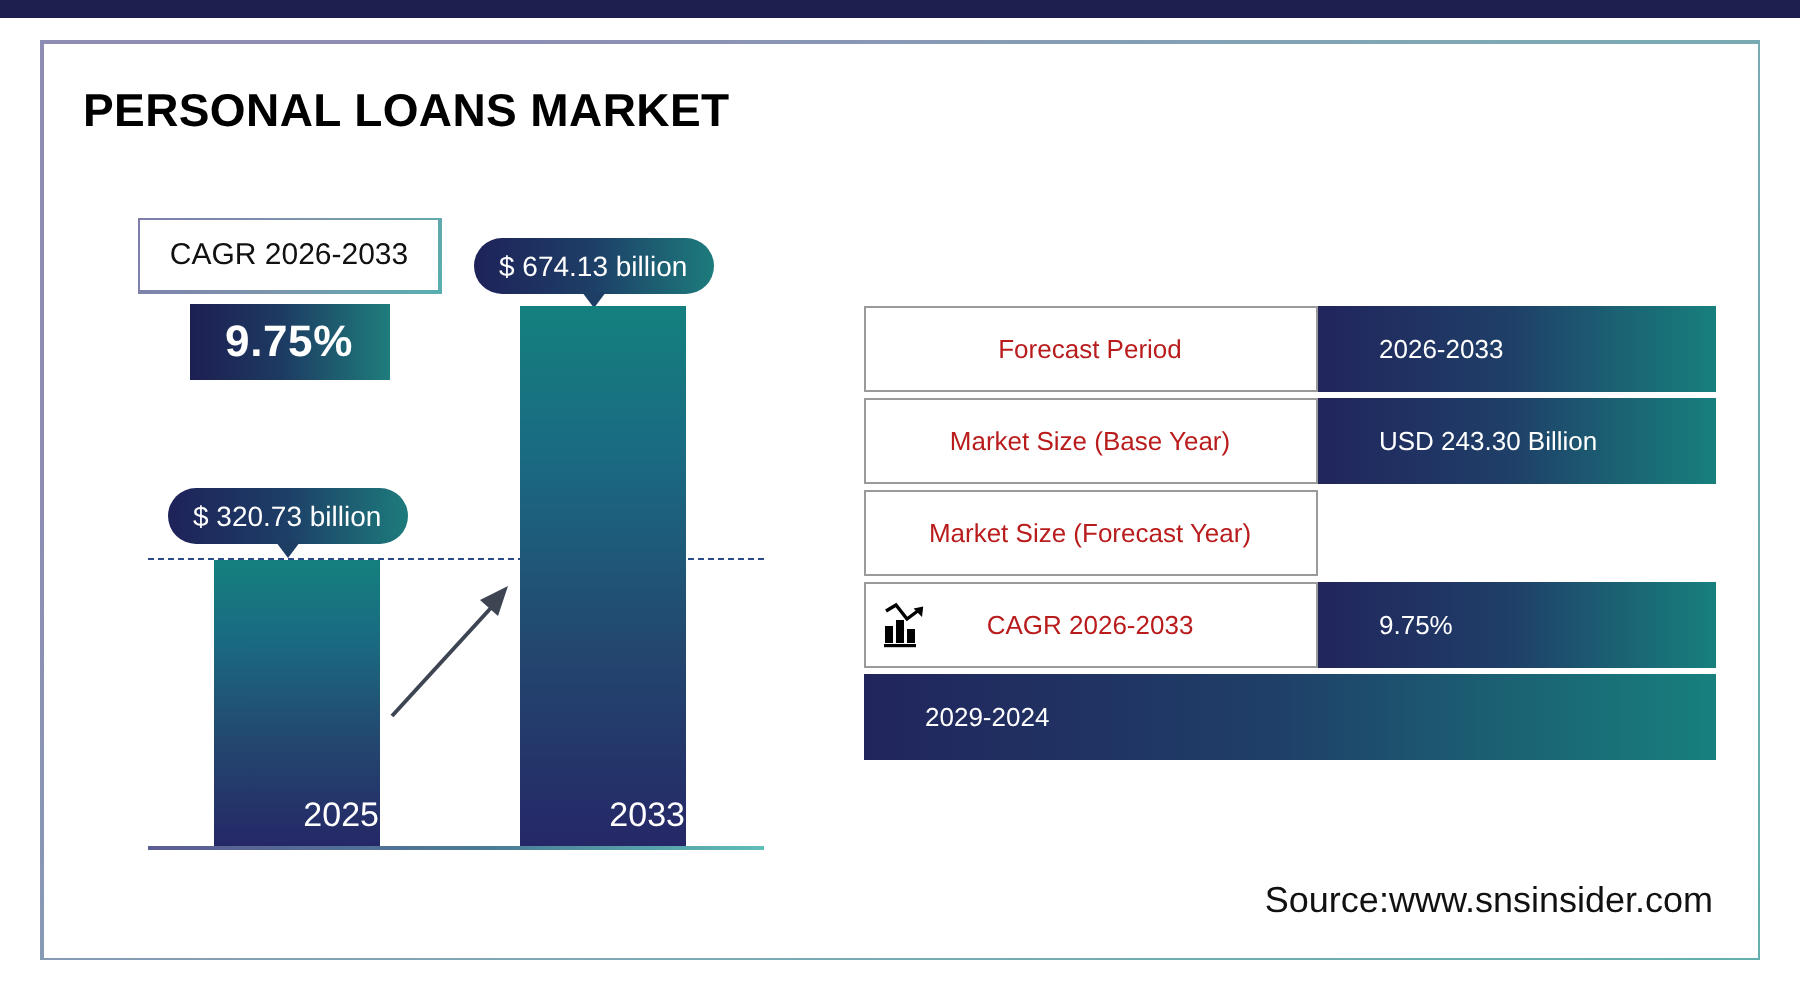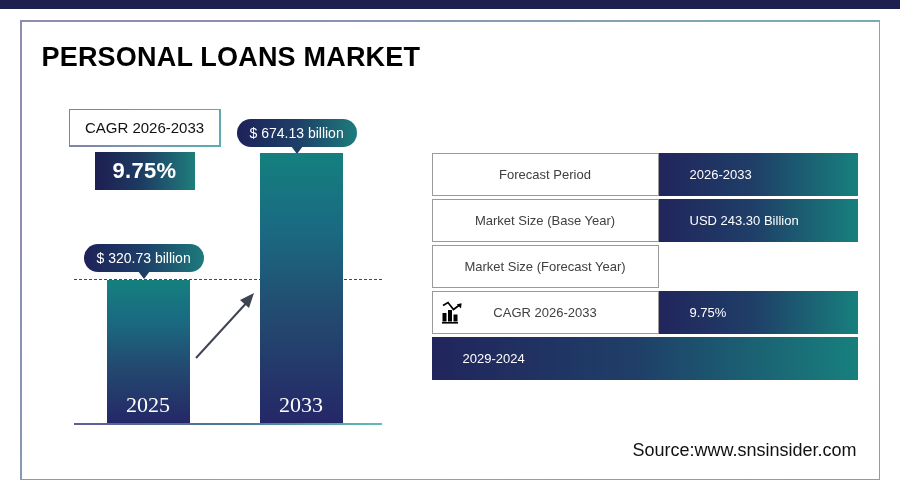--- a/index.html
+++ b/index.html
@@ -36,21 +36,21 @@
   .frame-inner {
     width: 100%; height: 100%;
     background: #ffffff;
     position: relative;
   }
 
   
   .title {
     position: absolute;
     left: 20px; top: 20px;
-    font-size: 27px;
+    font-size: 23px;
     font-weight: bold;
     letter-spacing: 0.2px;
     color: #000000;
     white-space: nowrap;
   }
 
   
   .cagr-box {
     position: absolute;
     left: 47px; top: 87px;
@@ -95,24 +95,23 @@
   .bar {
     position: absolute;
     background: linear-gradient(180deg, #14807e 0%, #1a6a82 28%, #23486f 62%, #252767 100%);
   }
   .bar-2025 { left: 85px; top: 258px; width: 83px; height: 144px; }
   .bar-2033 { left: 238px; top: 131px; width: 83px; height: 271px; }
   .bar-year {
     position: absolute;
     bottom: 6px;
     left: 0; right: 0;
-    text-align: center;
+    text-align: right;
     color: #ffffff;
-    font-size: 22px;
-    font-family: Liberation Serif, serif;
+    font-size: 17px;
   }
 
   .axis-line {
     position: absolute;
     left: 52px; top: 401px;
     width: 308px; height: 2px;
     background: linear-gradient(90deg, #5d5d95 0%, #4b7b95 55%, #5fbdb8 100%);
   }
   .dash-line {
     position: absolute;
@@ -173,21 +172,21 @@
     border: 1.3px solid #9a9a9a;
     background: #ffffff;
     display: flex;
     align-items: center;
     position: relative;
   }
   .cell-label .lbl-text {
     width: 100%;
     text-align: center;
     font-size: 13px;
-    color: #404040;
+    color: #b91c1c;
     white-space: nowrap;
   }
   .cell-value {
     flex: 1;
     background: linear-gradient(90deg, #21255c 0%, #1f3f68 48%, #17807d 100%);
     display: flex;
     align-items: center;
     padding-left: 31px;
     box-sizing: border-box;
     color: #ffffff;

